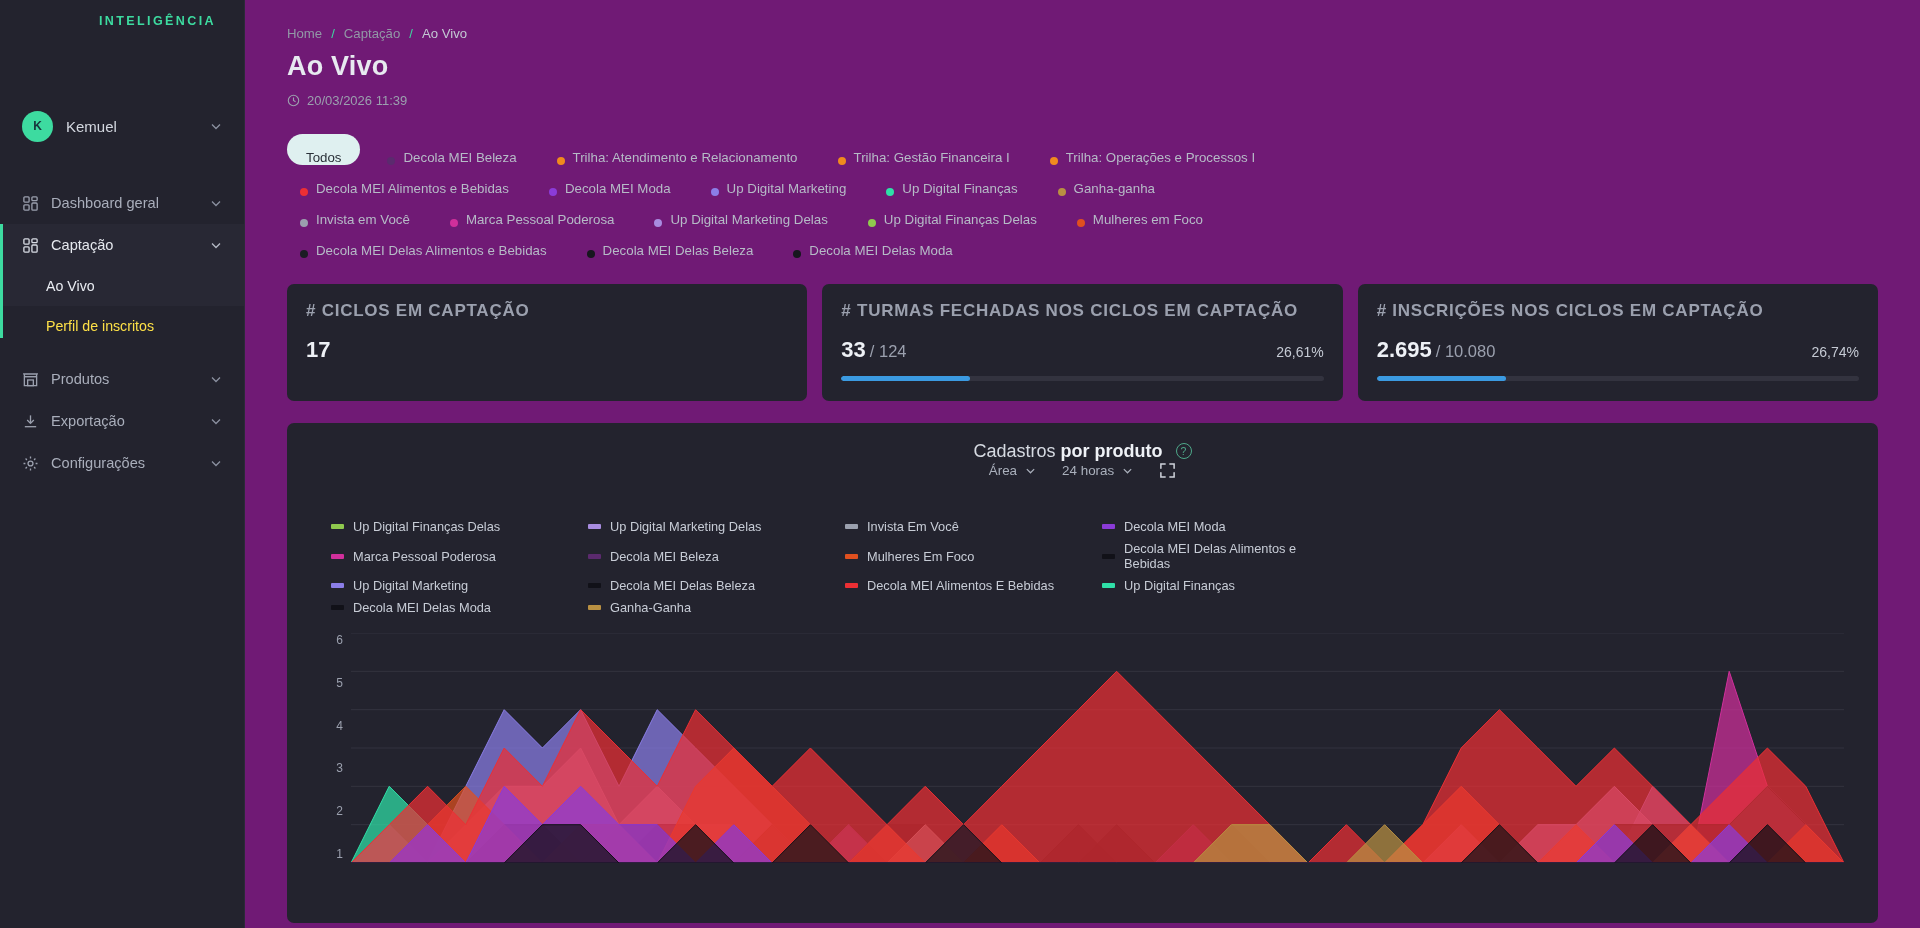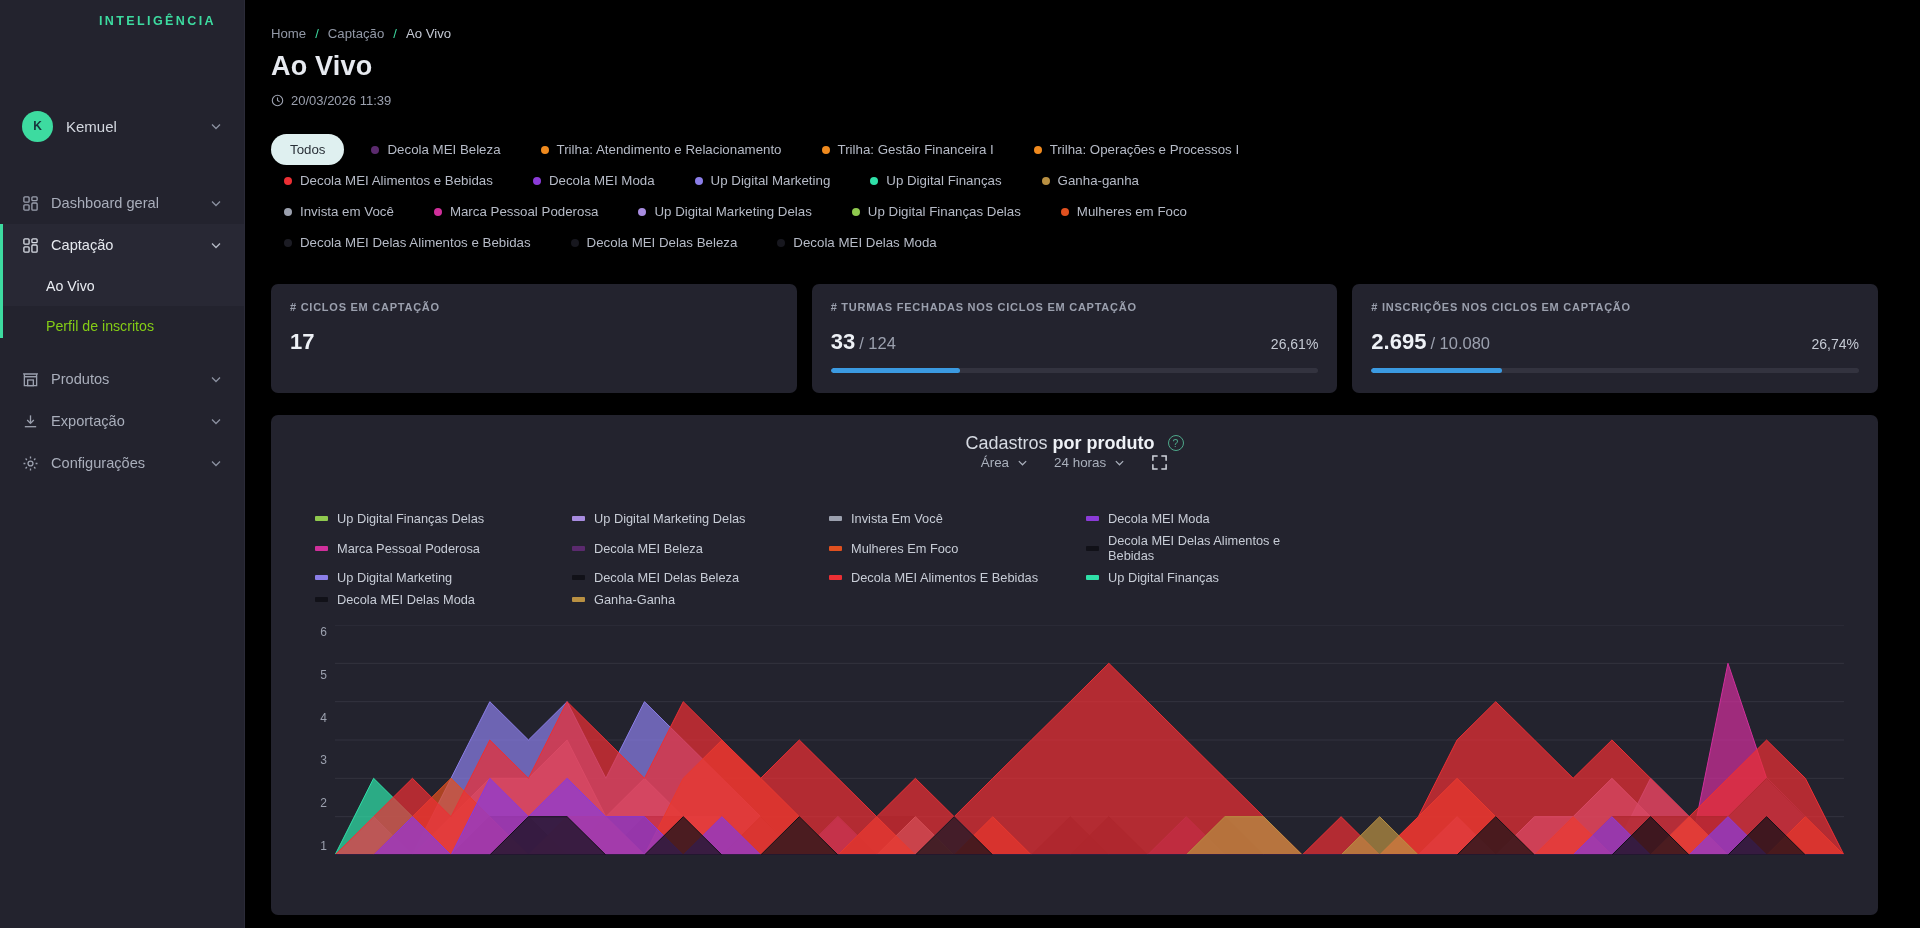--- a/index.html
+++ b/index.html
@@ -53,29 +53,29 @@
   }
   .nav-item .nav-label { flex: 1; }
   .nav-item.active { background: #282834; color: #e6e9ef; }
   .nav-item.active::before {
     content: ""; position: absolute; left: 0; top: 0; bottom: -72px;
     width: 3px; background: #3ddba0;
   }
   .nav-ico { width: 17px; height: 17px; flex: 0 0 17px; color: #9ba0ae; }
   .nav-sub {
     padding: 0 22px 0 46px; height: 40px; display: flex; align-items: center;
-    color: #84cc16; font-size: 14.2px; cursor: pointer;
+    color: #fde047; font-size: 14.2px; cursor: pointer;
   }
   .nav-sub.current { background: #282834; color: #e9ecf2; }
   .nav-spacer { height: 12px; }
 
   
   .main {
     flex: 1; height: 928px; overflow: hidden;
-    background: #000000; padding: 26px 42px 0 26px;
+    background: #701a75; padding: 26px 42px 0 42px;
   }
   .crumbs { display: flex; align-items: center; gap: 9px; font-size: 13.2px; }
   .crumbs a { color: #9298a6; text-decoration: none; cursor: pointer; }
   .crumbs a.last { color: #c3c8d3; }
   .crumb-sep { color: #3ddba0; font-size: 13px; }
 
   .page-title {
     color: #e7eaf0; font-size: 27px; font-weight: 600;
     margin-top: 10px; letter-spacing: 0.2px;
   }
@@ -84,35 +84,35 @@
     color: #9b a0ae; color: #9ba0ae; font-size: 13px; margin-top: 11px;
   }
   .stamp svg { width: 13px; height: 13px; }
 
   
   .chips {
     display: flex; flex-wrap: wrap; align-items: center;
     gap: 0px 14px; margin-top: 26px; max-width: 1030px;
   }
   .chip {
-    display: flex; align-items: center; gap: 8px;
+    display: flex; align-items: flex-end; gap: 8px;
     height: 31px; padding: 0 13px; border-radius: 17px;
     font-size: 13.3px; color: #b6bbc7; cursor: pointer; white-space: nowrap;
   }
   .chip.on { background: #dff0f0; color: #2a3038; font-weight: 500; padding: 0 19px; }
   .dot { width: 8px; height: 8px; border-radius: 50%; flex: 0 0 8px; }
 
   
   .kpis { display: flex; gap: 15px; margin-top: 26px; }
   .kpi {
     background: #23232e; border-radius: 7px;
     padding: 17px 19px 20px 19px; flex: 1; min-height: 104px;
   }
   .kpi-title {
-    color: #9ba0ae; font-size: 11px; letter-spacing: 0.75px;
+    color: #9ba0ae; font-size: 17px; letter-spacing: 0.75px;
     font-weight: 600; text-transform: uppercase;
   }
   .kpi-row {
     display: flex; align-items: baseline; justify-content: space-between;
     margin-top: 16px;
   }
   .kpi-main { color: #eef1f6; font-size: 22px; font-weight: 700; }
   .kpi-total { color: #9ba0ae; font-size: 16.5px; font-weight: 400; margin-left: 4px; }
   .kpi-pct { color: #c5cad4; font-size: 14px; }
   .bar-track {

